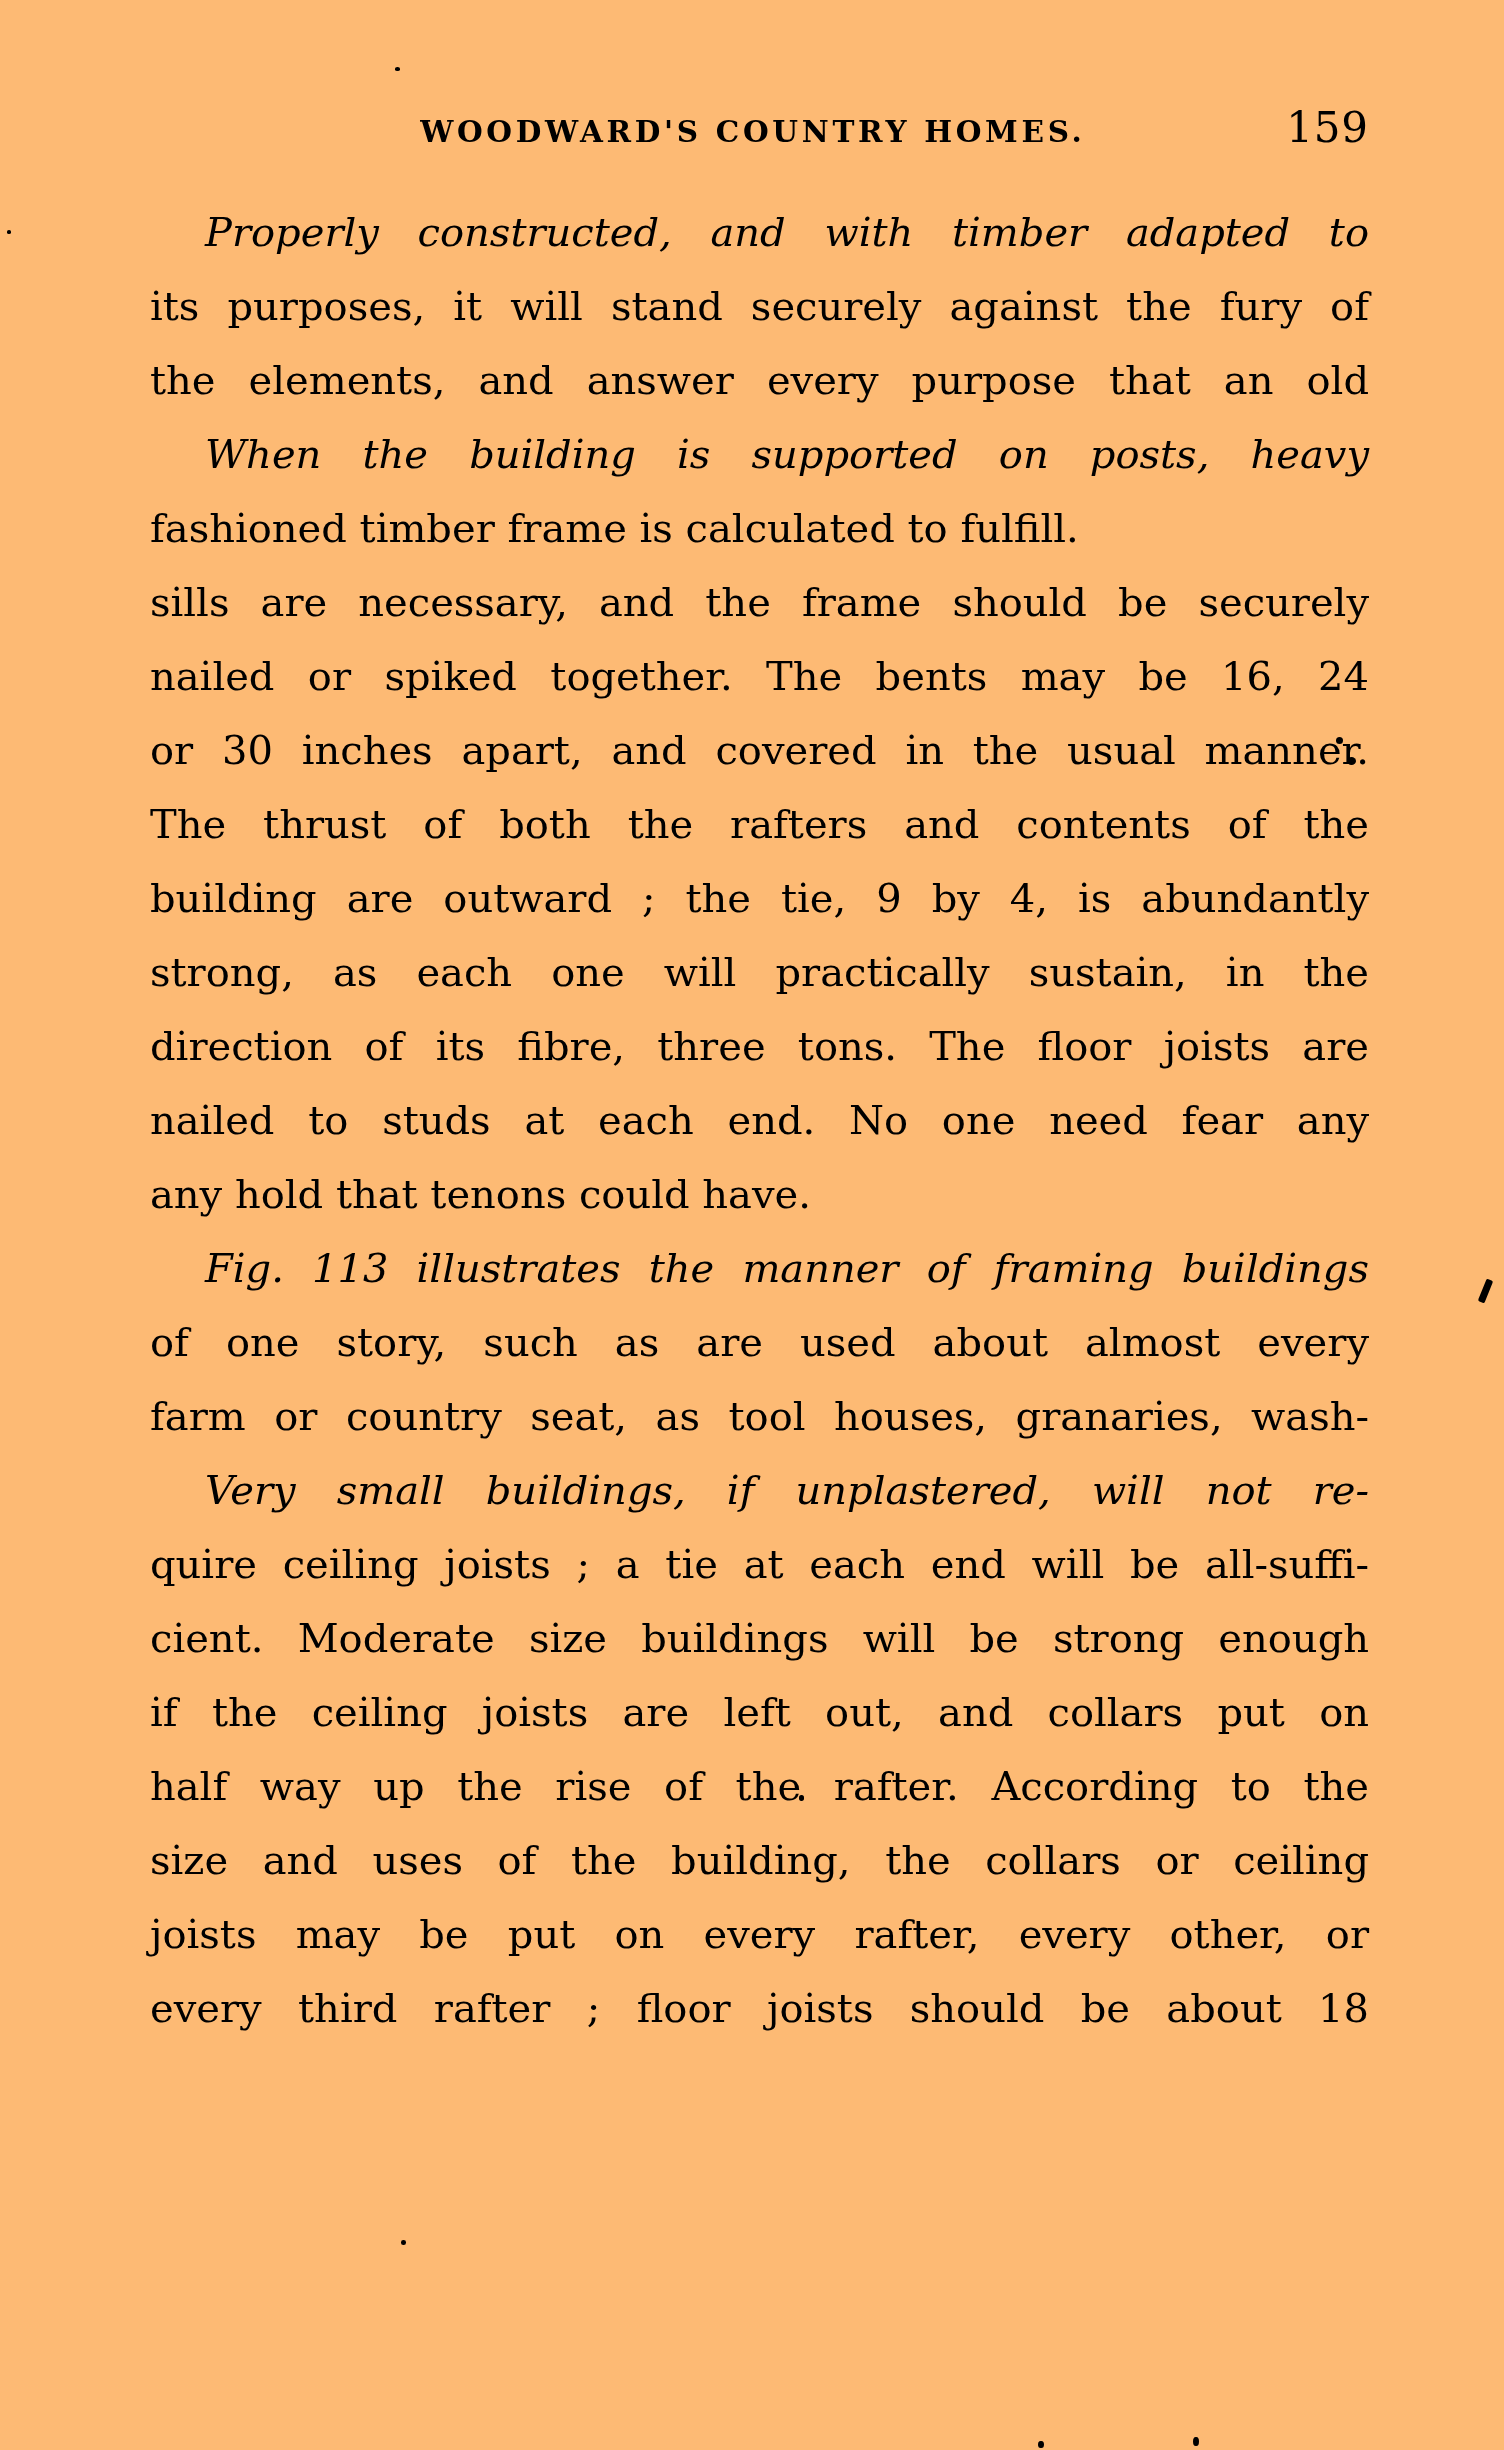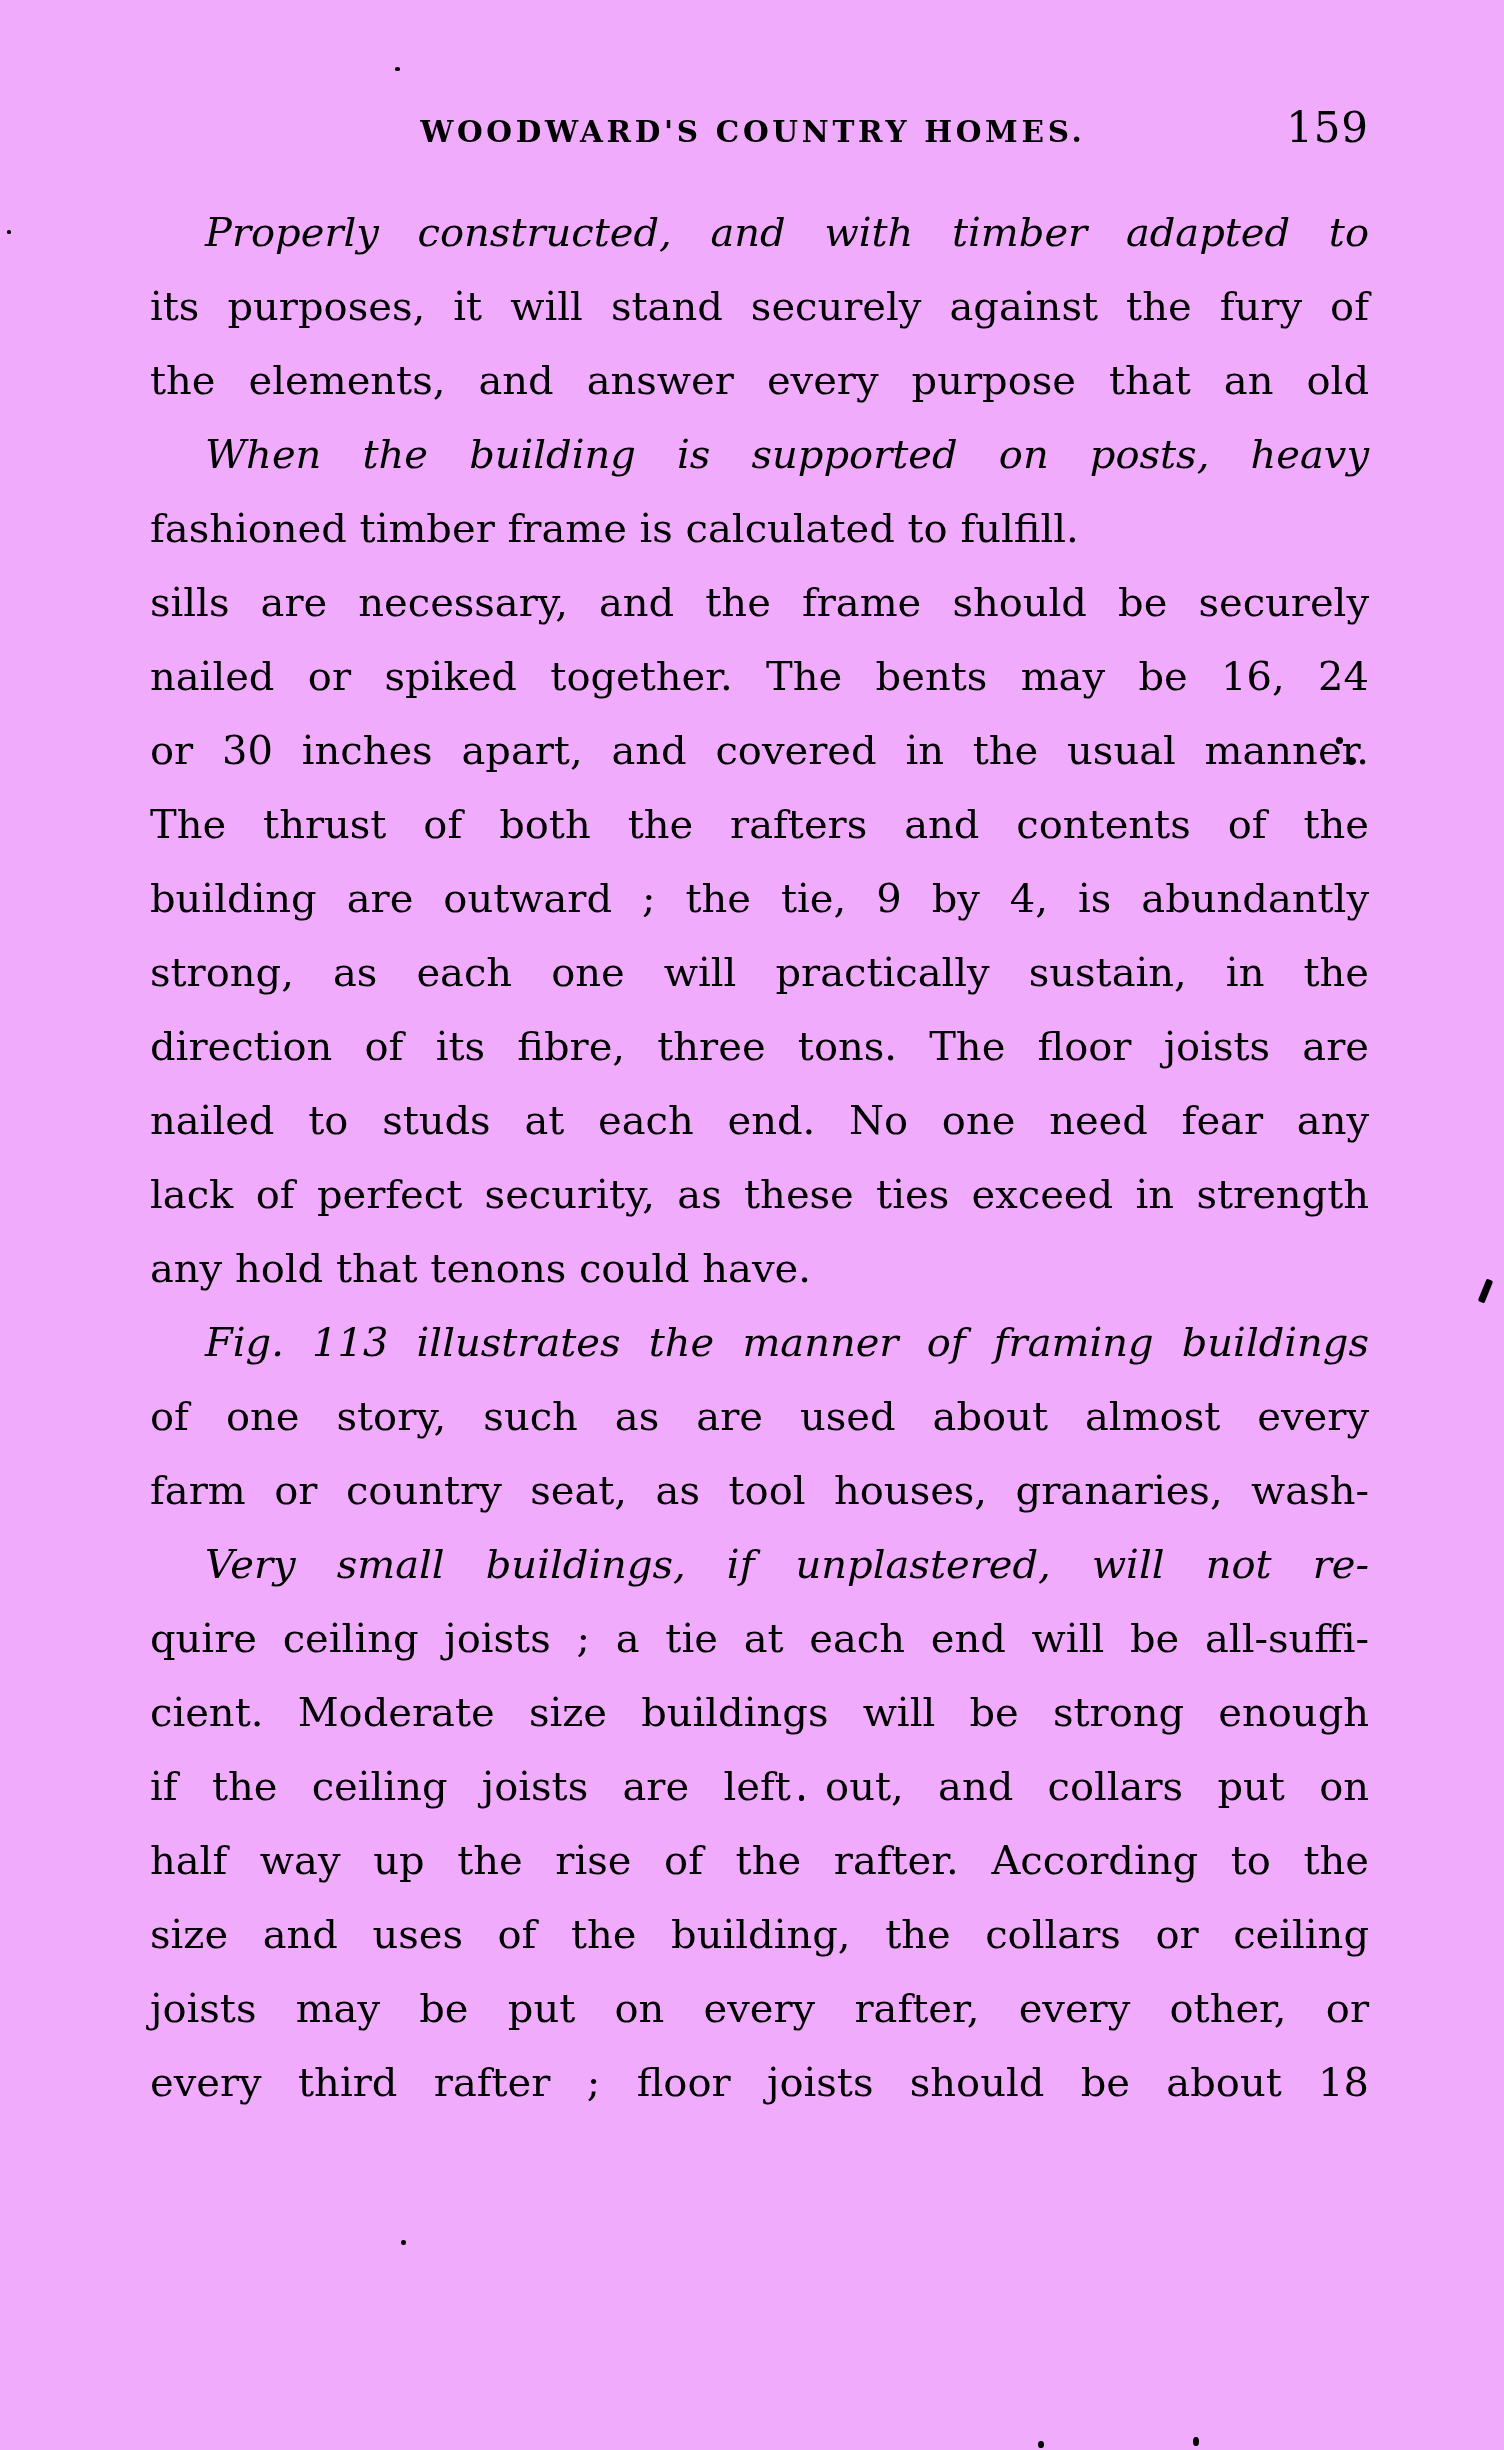--- a/index.html
+++ b/index.html
@@ -10,21 +10,21 @@
   body {
     width: 1505px;
     height: 2450px;
     font-family: "DejaVu Serif", "Liberation Serif", serif;
     color: #000000;
   }
   .page {
     position: relative;
     width: 1505px;
     height: 2450px;
-    background: #f0abfc;
+    background: #fdba74;
     overflow: hidden;
   }
   .header {
     position: absolute;
     top: 107px;
     left: 150px;
     width: 1219px;
     height: 52px;
   }
   .running-head {
@@ -94,21 +94,20 @@
       <div class="line indent">When the building is supported on posts, heavy</div>
       <div class="line last">fashioned timber frame is calculated to fulfill.</div>
       <div class="line">sills are necessary, and the frame should be securely</div>
       <div class="line">nailed or spiked together. The bents may be 16, 24</div>
       <div class="line">or 30 inches apart, and covered in the usual manner.</div>
       <div class="line">The thrust of both the rafters and contents of the</div>
       <div class="line">building are outward ; the tie, 9 by 4, is abundantly</div>
       <div class="line">strong, as each one will practically sustain, in the</div>
       <div class="line">direction of its fibre, three tons. The floor joists are</div>
       <div class="line">nailed to studs at each end. No one need fear any</div>
-      <div class="line">lack of perfect security, as these ties exceed in strength</div>
       <div class="line last">any hold that tenons could have.</div>
       <div class="line indent">Fig. 113 illustrates the manner of framing buildings</div>
       <div class="line">of one story, such as are used about almost every</div>
       <div class="line">farm or country seat, as tool houses, granaries, wash-</div>
       <div class="line indent">Very small buildings, if unplastered, will not re-</div>
       <div class="line">quire ceiling joists ; a tie at each end will be all-suffi-</div>
       <div class="line">cient. Moderate size buildings will be strong enough</div>
       <div class="line">if the ceiling joists are left out, and collars put on</div>
       <div class="line">half way up the rise of the rafter. According to the</div>
       <div class="line">size and uses of the building, the collars or ceiling</div>

